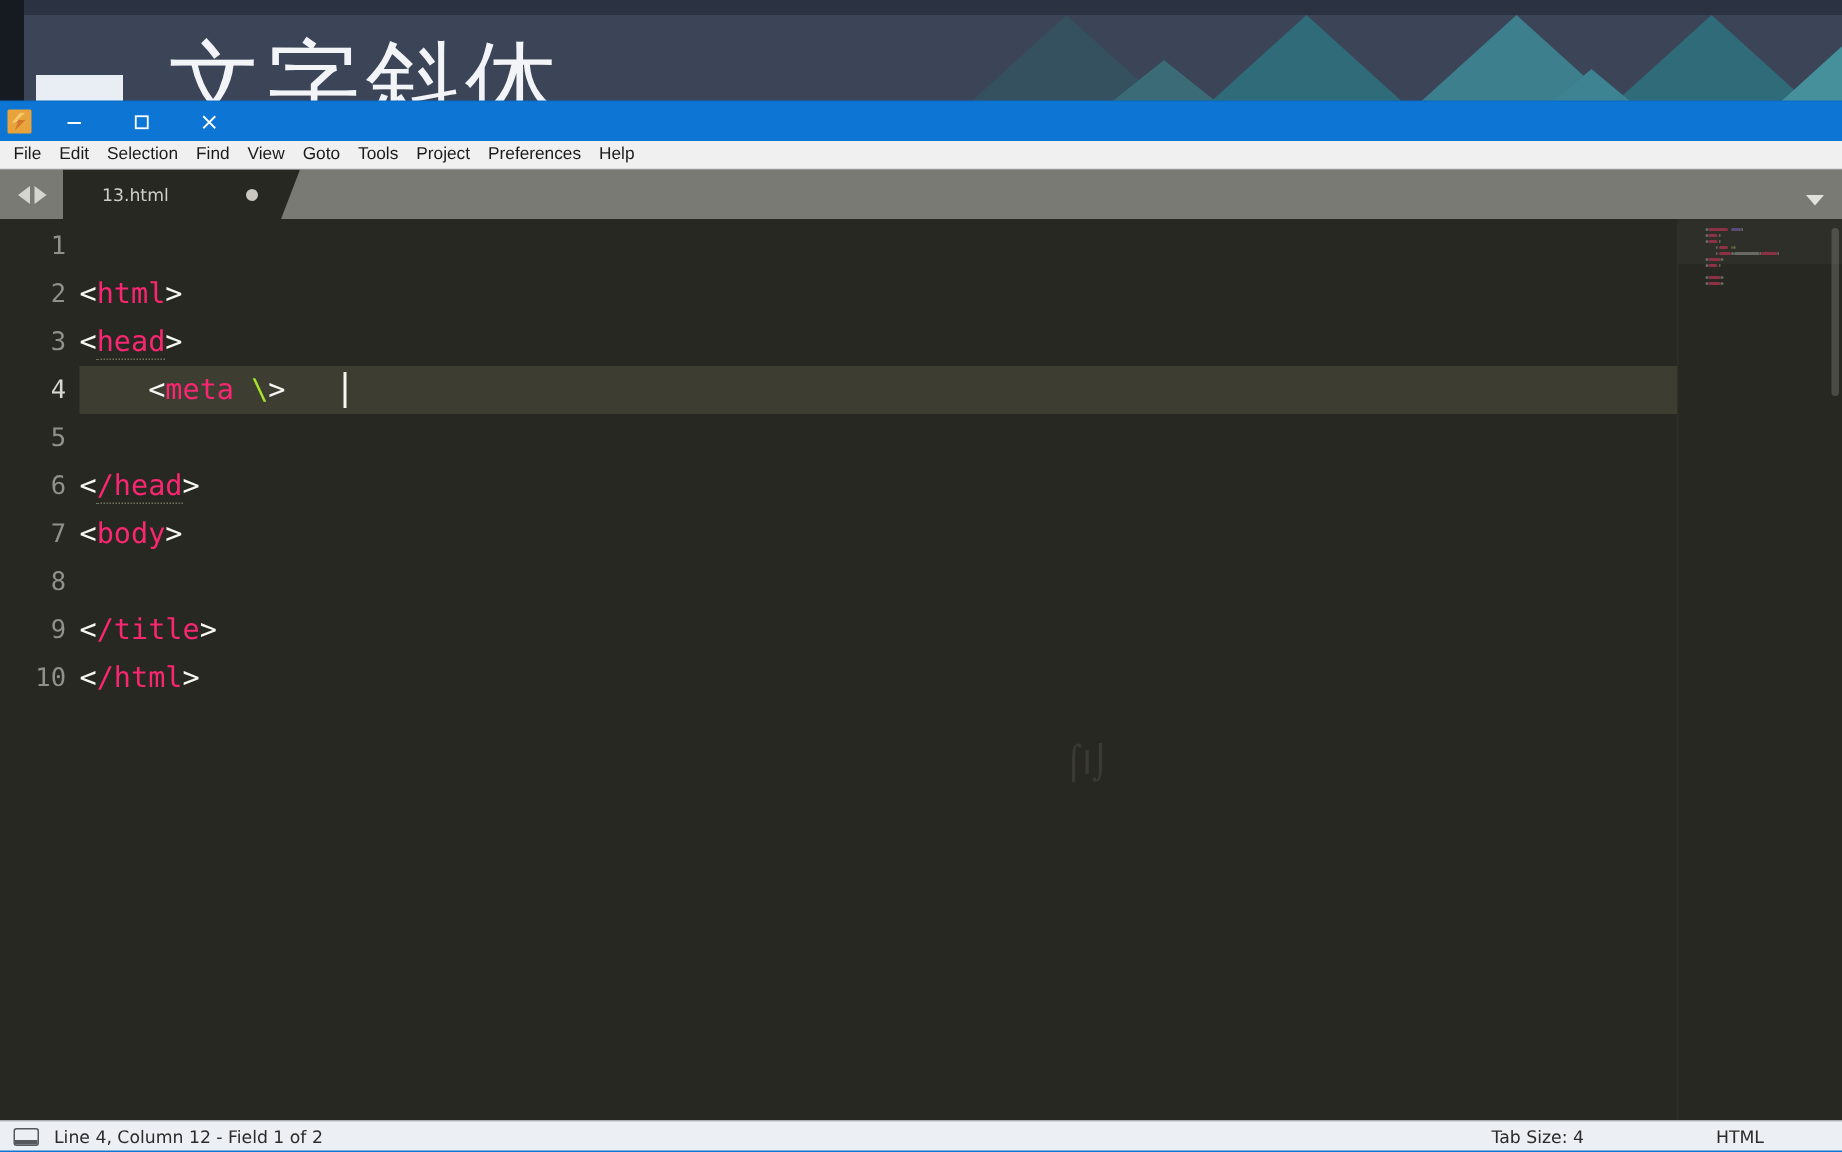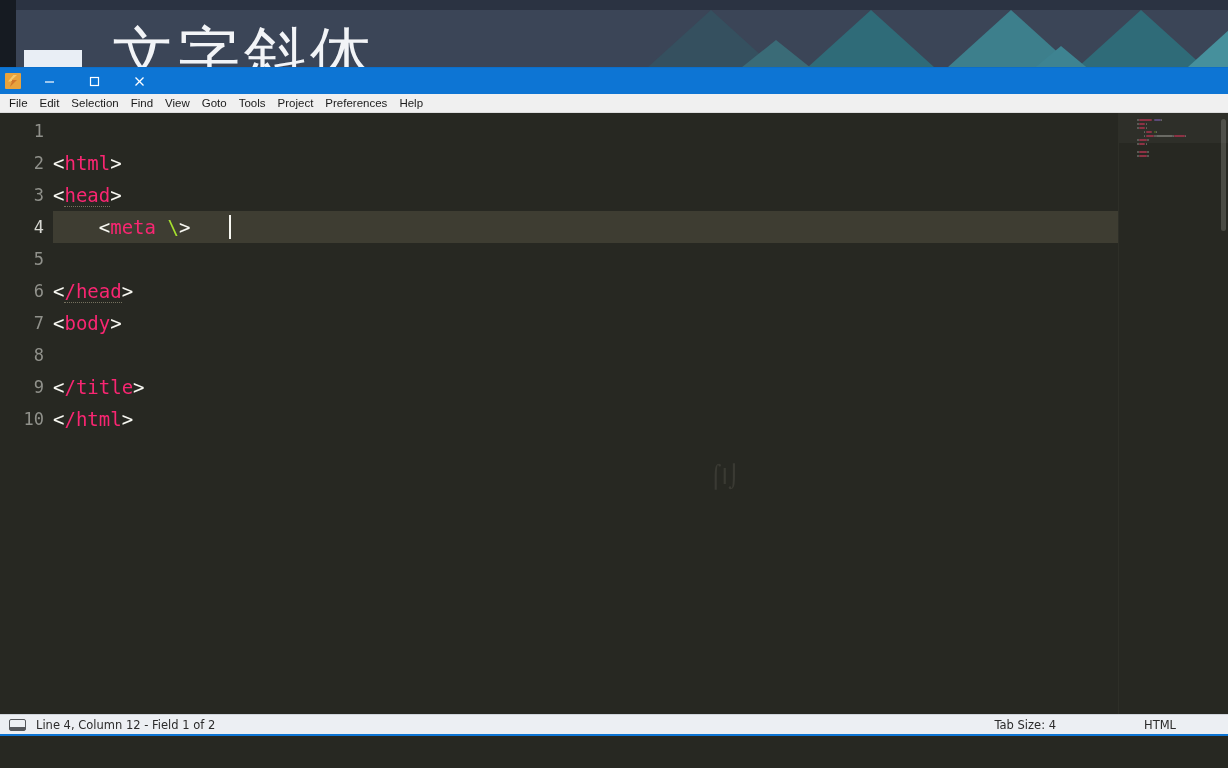--- a/index.html
+++ b/index.html
@@ -306,20 +306,31 @@
       <div class="menu-item">Selection</div>
       <div class="menu-item">Find</div>
       <div class="menu-item">View</div>
       <div class="menu-item">Goto</div>
       <div class="menu-item">Tools</div>
       <div class="menu-item">Project</div>
       <div class="menu-item">Preferences</div>
       <div class="menu-item">Help</div>
     </div>
 
+  <div id="tabbar">
+    <div id="tab-nav-arrows">
+      <div class="nav-arrow nav-left"></div>
+      <div class="nav-arrow nav-right"></div>
+    </div>
+    <div class="tab">
+      <span>13.html</span>
+      <span class="tab-dirty"></span>
+    </div>
+    <div id="tab-menu-chevron"></div>
+  </div>
 
   <div id="editor">
     <div id="active-line-gutter-hl" style="top: 98px;"></div>
     <div id="active-line-hl" style="top: 98px;"></div>
     <div id="gutter"></div>
     <div id="code-lines">
         <div class="code-line" style="top: 2px;">
           <div class="ln">1</div>
         </div>
         <div class="code-line" style="top: 34px;">

